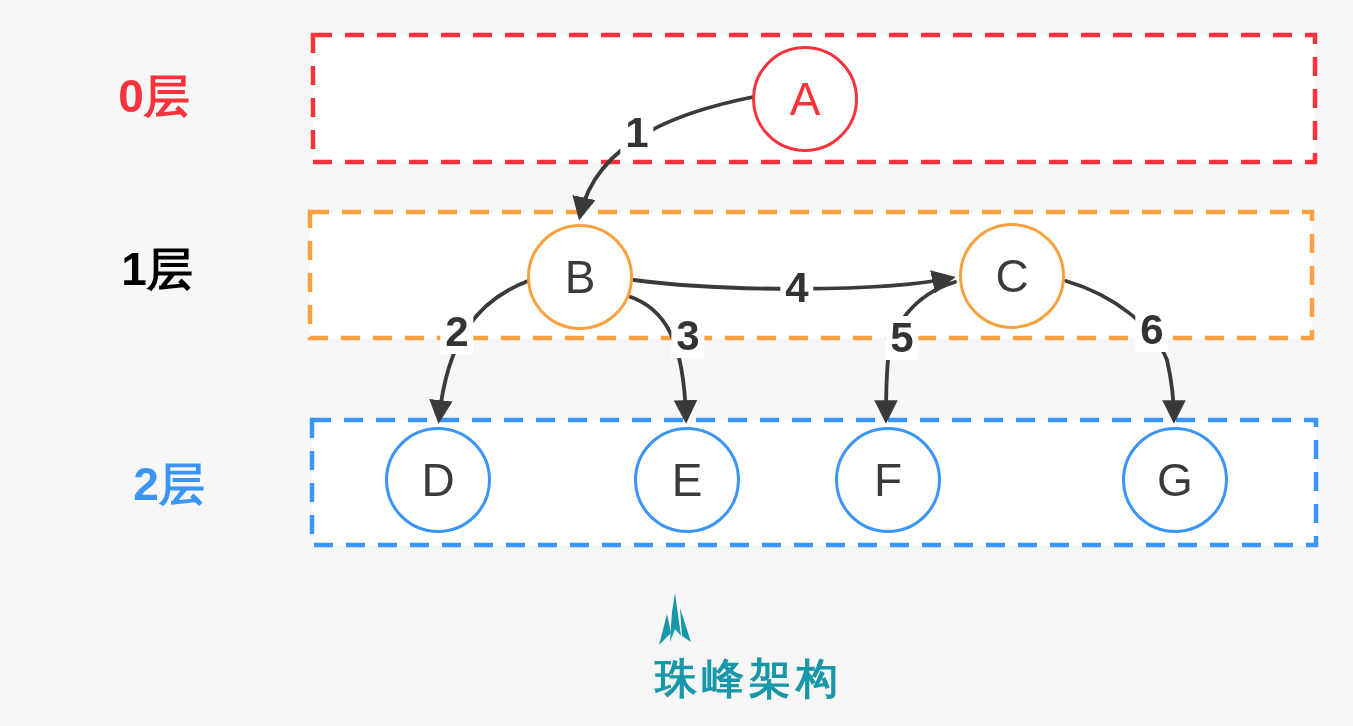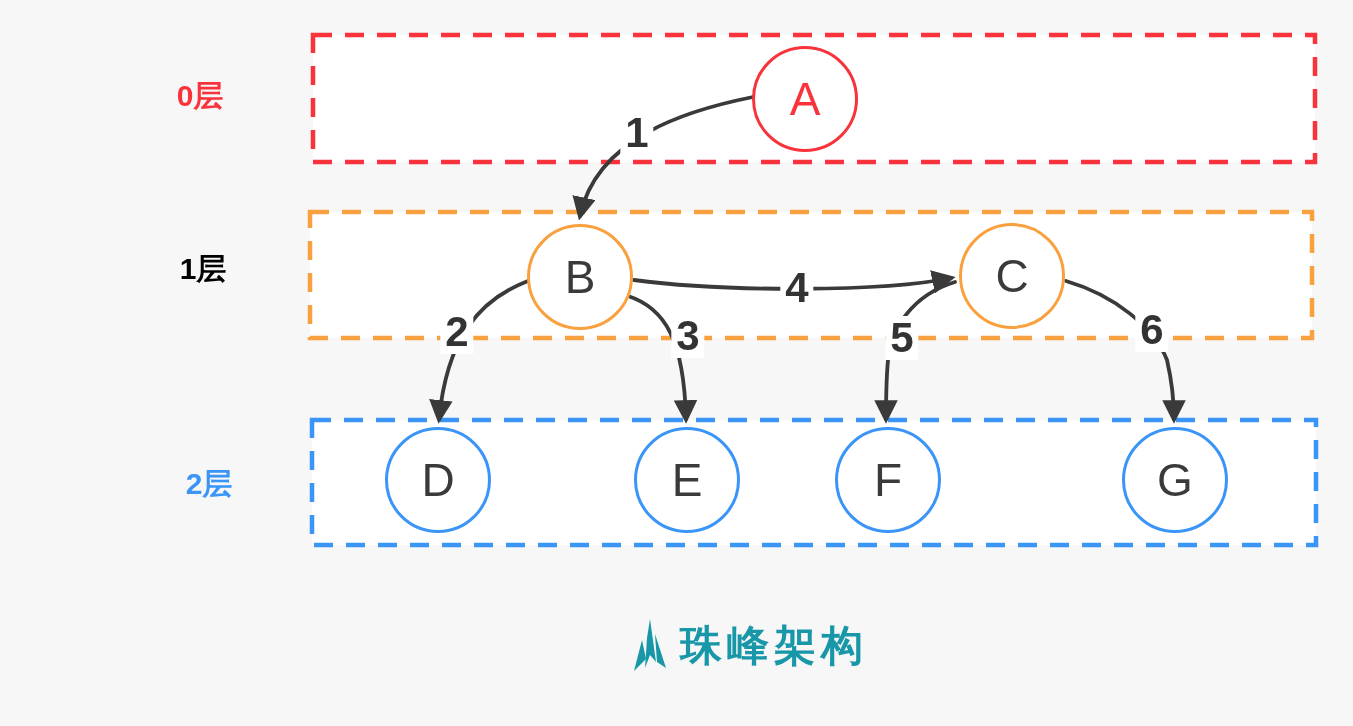--- a/index.html
+++ b/index.html
@@ -63,38 +63,37 @@
   .edge-label-2{left:457px;top:332px;}
   .edge-label-3{left:688px;top:336px;}
   .edge-label-4{left:797px;top:288px;}
   .edge-label-5{left:902px;top:338px;}
   .edge-label-6{left:1152px;top:330px;}
 
   
   .layer-label{
     position:absolute;
     transform:translate(-50%,-50%);
-    font-size:30px;
+    font-size:46px;
     font-weight:bold;
     line-height:1;
     white-space:nowrap;
-    margin-left:46px;
   }
   .layer-label-0{left:154px;top:96px;color:#f8333b;}
   .layer-label-1{left:157px;top:269px;color:#000000;}
-  .layer-label-2{left:163px;top:484px;color:#3a95f7;}
+  .layer-label-2{left:169px;top:484px;color:#3a95f7;}
 
   
   .logo{
     position:absolute;
     left:749px;top:646px;
     transform:translate(-50%,-50%);
     display:flex;
-    align-items:center;
     gap:10px;
+    flex-direction:column;
   }
   .logo-text{
     font-size:42px;
     font-weight:bold;
     line-height:1;
     letter-spacing:5px;
     color:#1897a8;
   }
 </style>
 </head>

